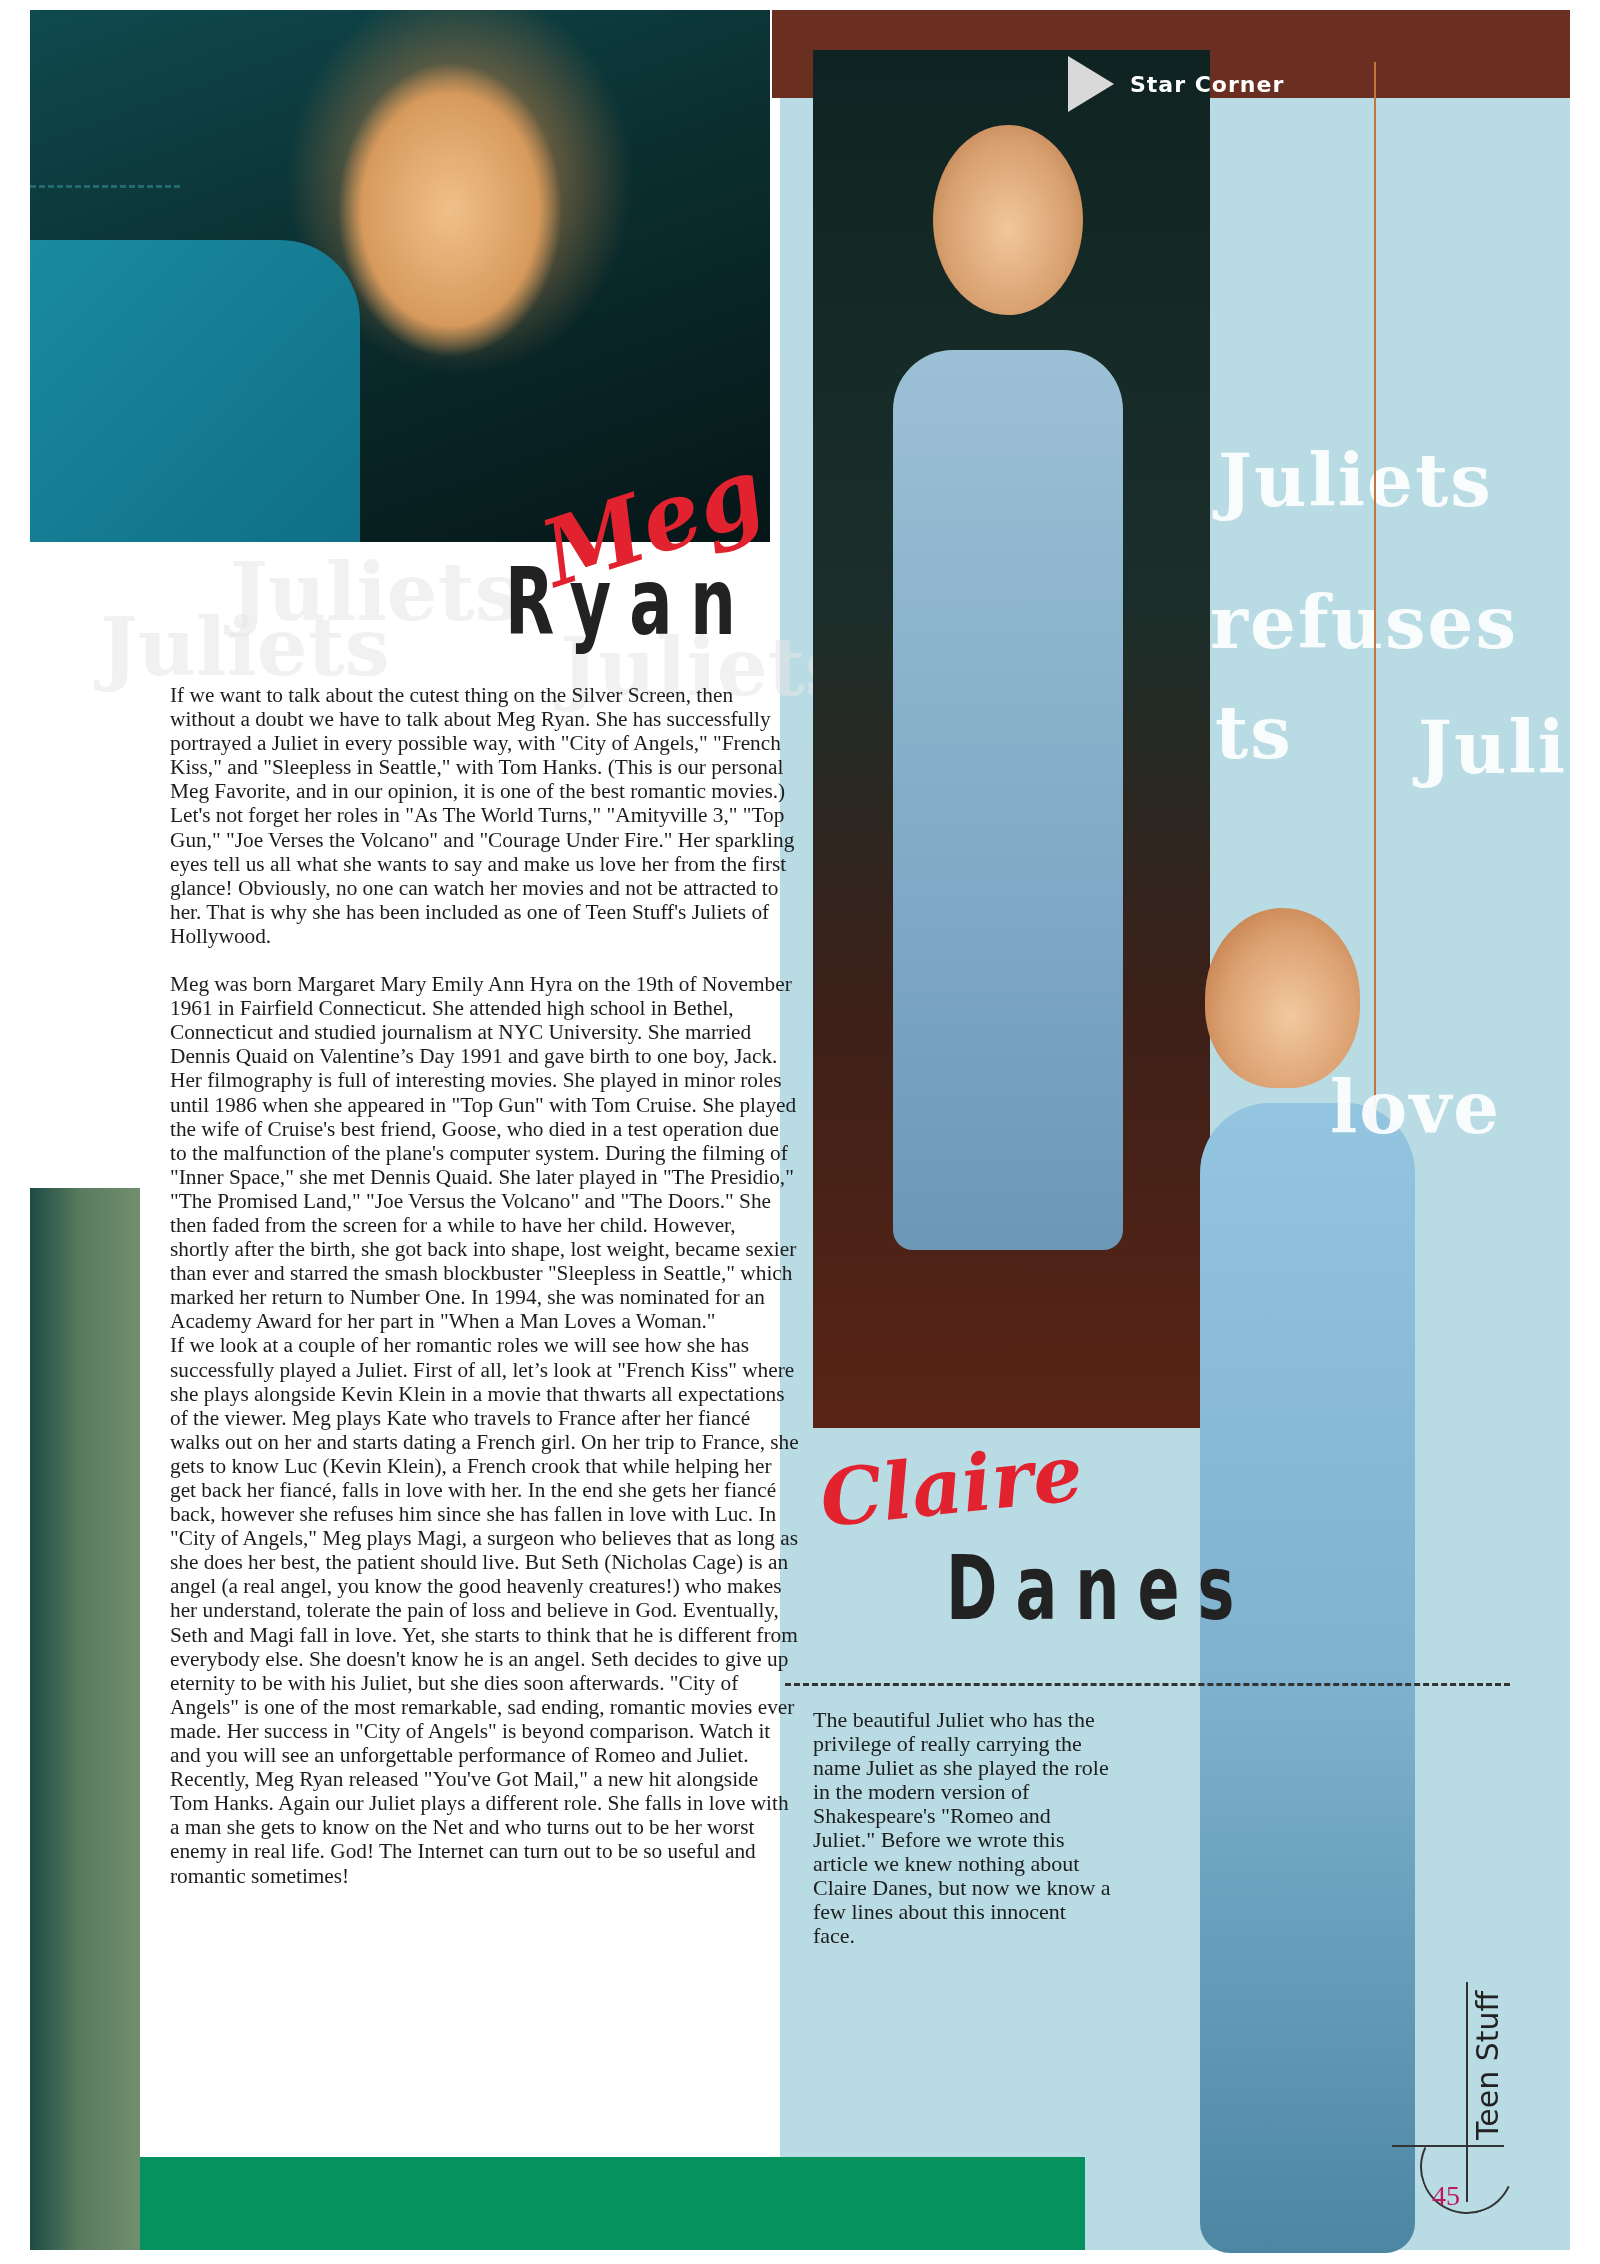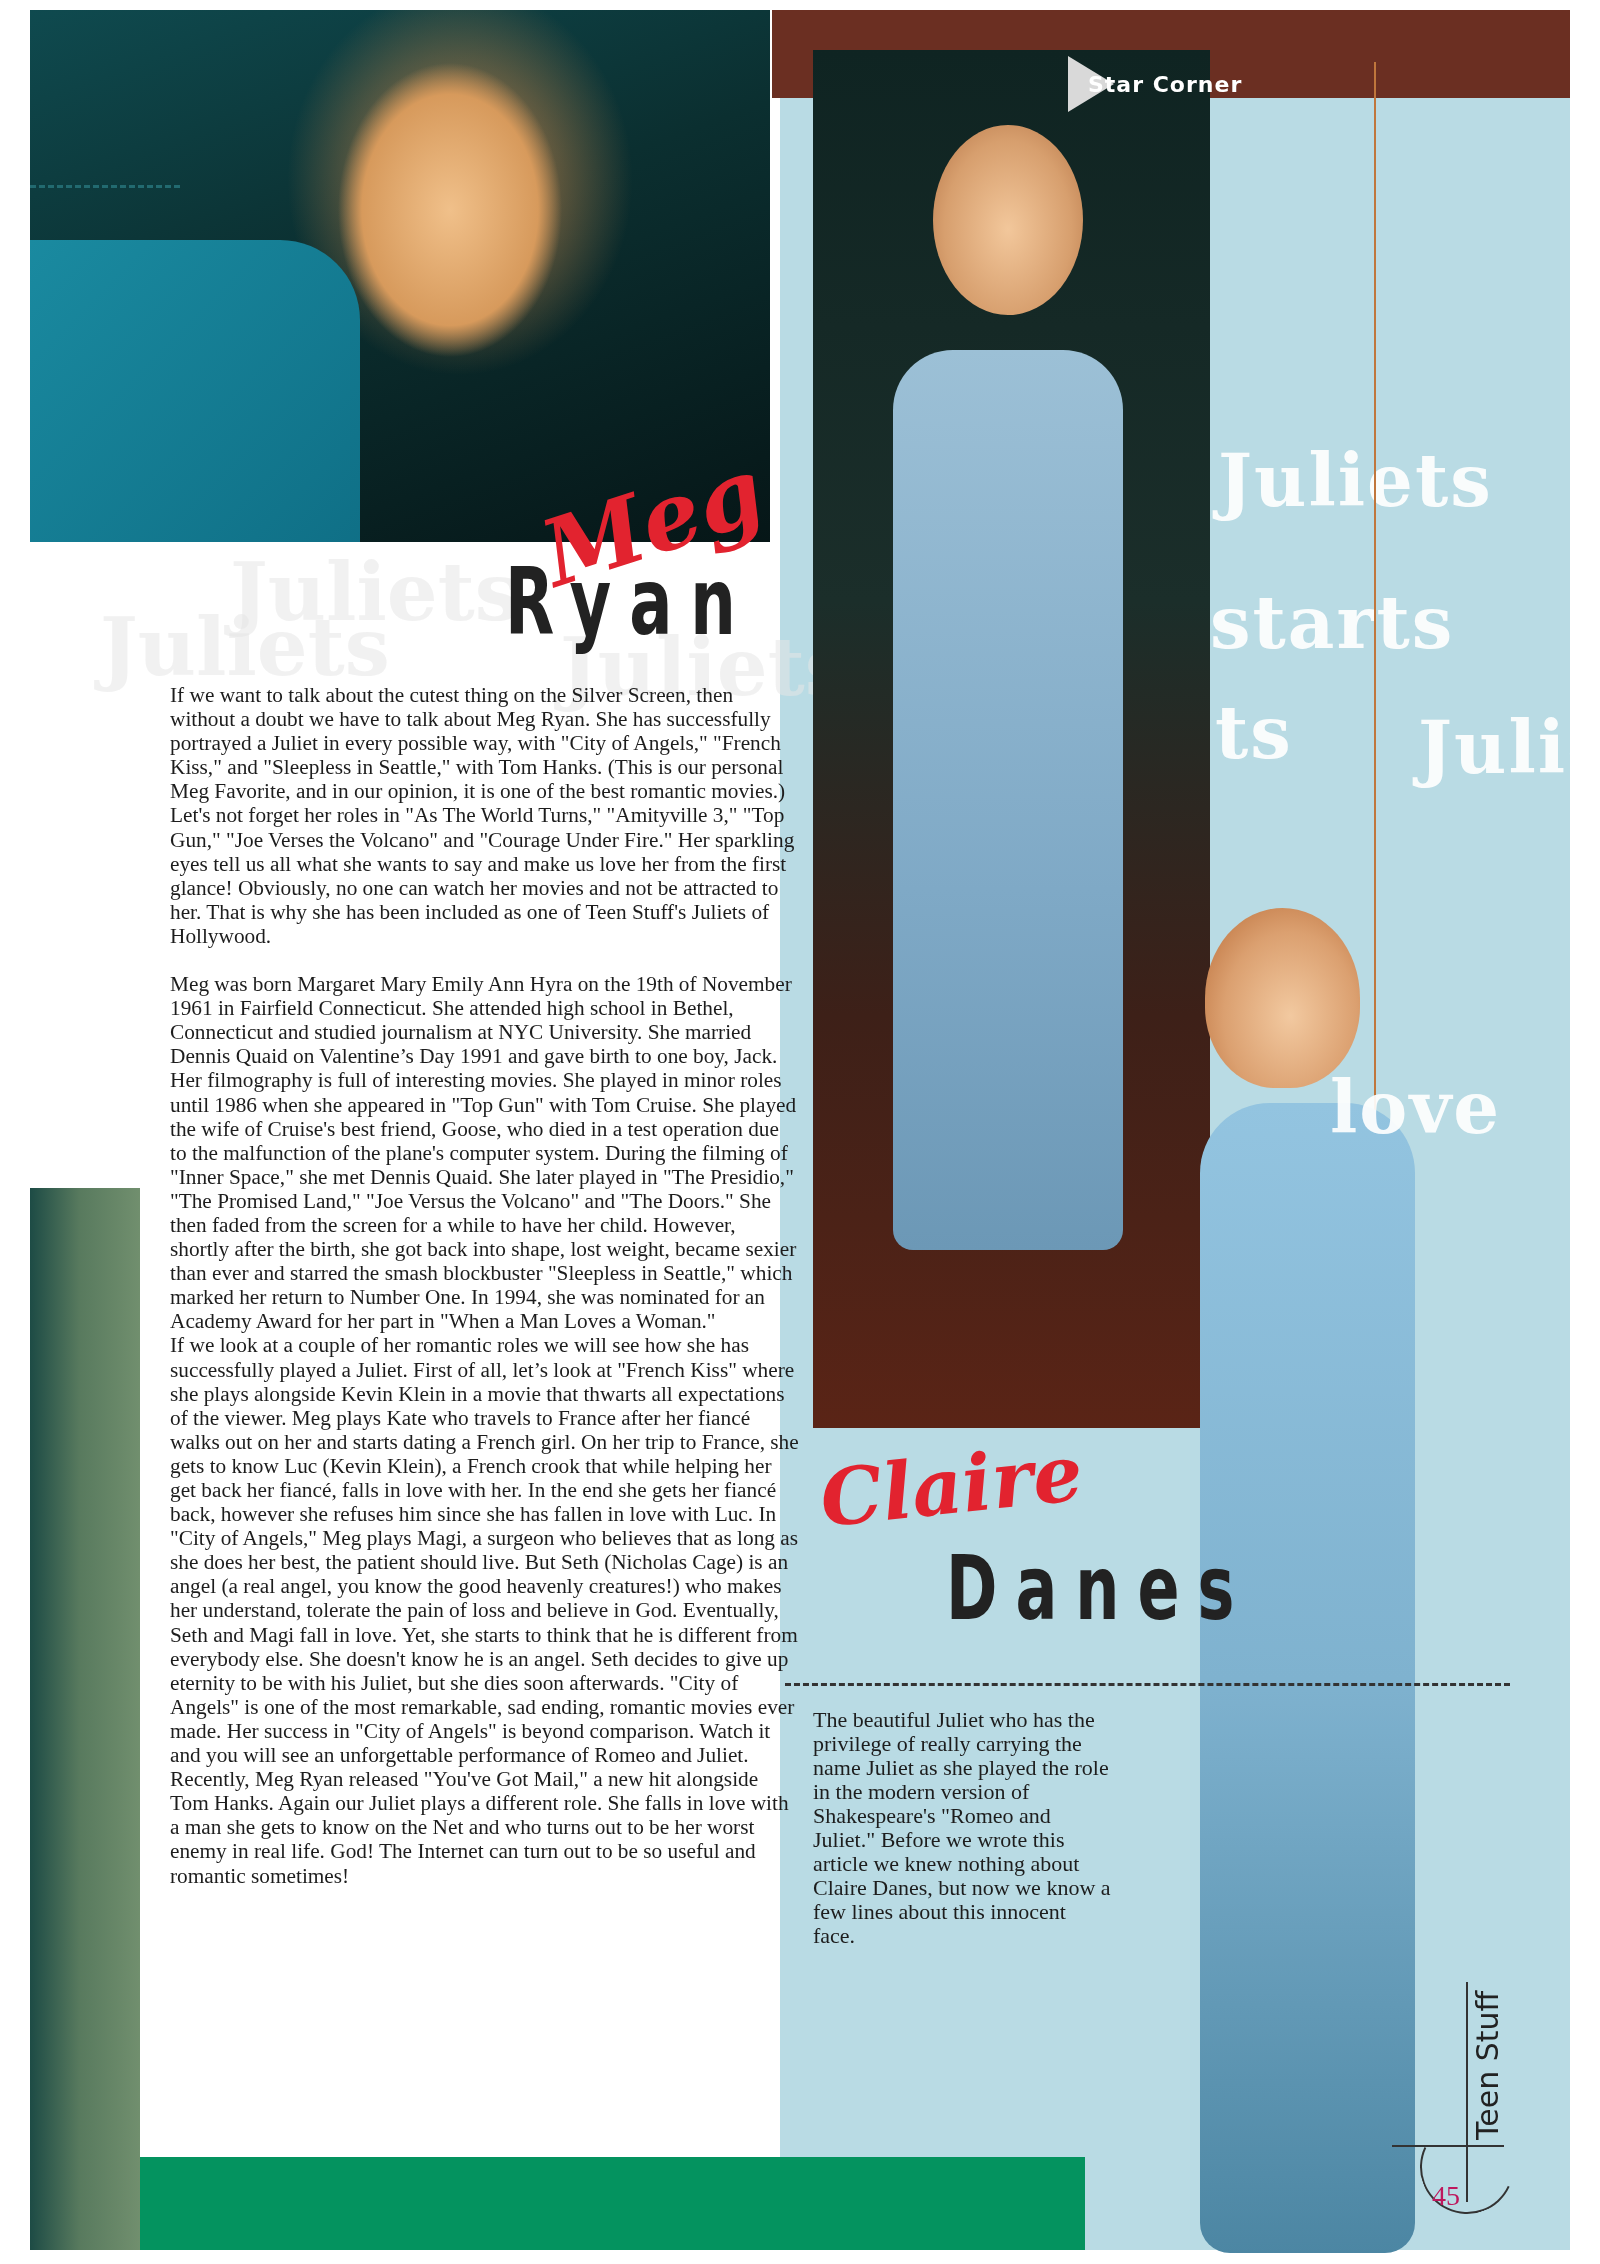--- a/index.html
+++ b/index.html
@@ -20,21 +20,21 @@
   #green-strip { left:30px; top:1188px; width:110px; height:1062px; background:linear-gradient(90deg,#1d4b45 0%,#587a5e 45%,#718f6e 100%); }
   #green-bar { left:140px; top:2157px; width:945px; height:93px; background:#04935f; }
   #claire2 { left:1200px; top:908px; width:260px; height:1340px; }
   #claire2-head { left:0; top:0; width:155px; height:180px; border-radius:50% 50% 45% 45%; background:radial-gradient(ellipse at 55% 60%, #f2c9a0 0%, #dba070 55%, #b86a35 100%); left:5px; }
   #claire2-body { left:0; top:195px; width:215px; height:1150px; background:linear-gradient(180deg,#93c4e0 0%,#7fb2cf 50%,#4c86a3 100%); border-radius:70px 70px 30px 30px; }
   #orange-line { left:1374px; top:62px; width:2px; height:2090px; background:#c0763c; }
   .juliets { position:absolute; font-family:"DejaVu Serif", serif; font-weight:bold; color:#ffffff; font-size:72px; letter-spacing:2px; opacity:0.92; }
   .juliets-ghost { position:absolute; font-family:"DejaVu Serif", serif; font-weight:bold; color:#e6e6e6; font-size:80px; opacity:0.55; }
   #star-corner { left:1068px; top:64px; height:40px; display:flex; align-items:center; }
   #star-arrow { width:0; height:0; border-top:28px solid transparent; border-bottom:28px solid transparent; border-left:46px solid #d9d9d9; margin-right:-26px; }
-  #star-label { font-family:"DejaVu Sans", sans-serif; font-weight:bold; font-size:22px; color:#ffffff; letter-spacing:1px; }
+  #star-label { font-family:"DejaVu Sans", sans-serif; font-weight:bold; font-size:22px; color:#ffffff; letter-spacing:1px;margin-left:42px; }
   .script { font-family:"DejaVu Serif", serif; font-style:italic; font-weight:bold; color:#e2232f; }
   .bigname { font-family:"DejaVu Sans", sans-serif; font-weight:bold; color:#222; letter-spacing:18px; transform:scaleY(1.45); transform-origin:top left; }
   #meg-first { left:540px; top:468px; font-size:92px; transform:rotate(-18deg); }
   #meg-last { left:505px; top:548px; font-size:64px; }
   #claire-first { left:820px; top:1440px; font-size:78px; transform:rotate(-6deg); }
   #claire-last { left:946px; top:1535px; font-size:62px; }
   .body-text { font-size:21.3px; line-height:24.1px; color:#1d1d1d; }
   .body-text p { margin:0; }
   #article-main { left:170px; top:683px; width:630px; }
   #dashed-line { left:785px; top:1683px; width:725px; border-top:3px dashed #333; }
@@ -64,21 +64,21 @@
   <div id="claire-head" class="abs"></div>
   <div id="claire-dress" class="abs"></div>
 </div>
 
 <div id="star-corner" class="abs">
   <span id="star-arrow"></span>
   <span id="star-label">Star Corner</span>
 </div>
 
 <div class="juliets" style="left:1218px; top:438px;">Juliets</div>
-<div class="juliets" style="left:1210px; top:580px;">starts</div>
+<div class="juliets" style="left:1210px; top:580px;">refuses</div>
 <div class="juliets" style="left:1215px; top:690px;">ts</div>
 <div class="juliets" style="left:1418px; top:705px;">Julie</div>
 
 <div id="orange-line" class="abs"></div>
 
 <div id="claire2" class="abs">
   <div id="claire2-body" class="abs"></div>
   <div id="claire2-head" class="abs"></div>
 </div>
 <div class="juliets" style="left:1330px; top:1065px;">love</div>

